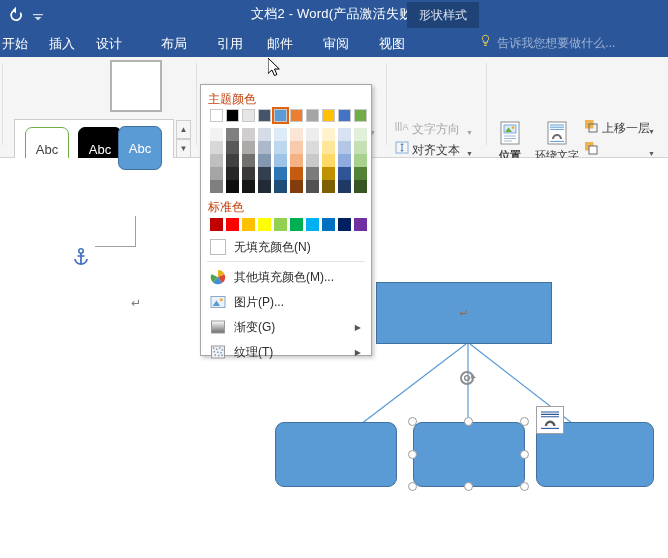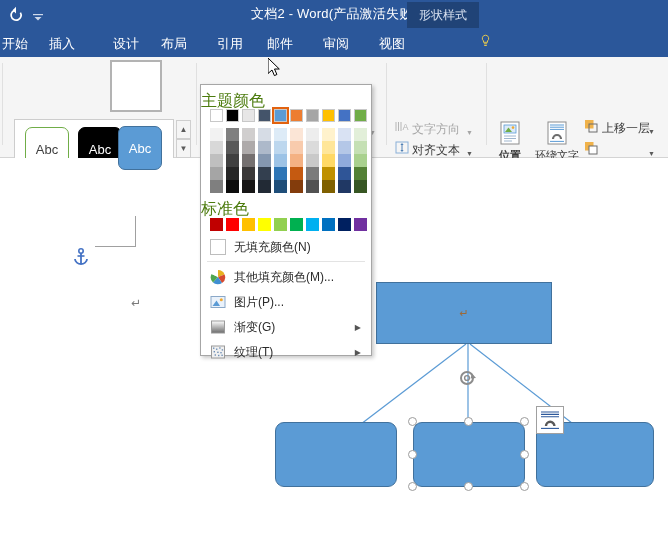--- a/index.html
+++ b/index.html
@@ -108,21 +108,21 @@
   .caret-sm { font-size: 7px; color: #5a5a5a; }
 
   
   .menu {
     position: absolute; left: 200px; top: 84px; width: 172px; height: 272px;
     background: #ffffff; border: 1px solid #a6a6a6;
     box-shadow: 2px 2px 4px rgba(0,0,0,.22);
     box-sizing: border-box; z-index: 40;
   }
   .menu-sec-title {
-    position: absolute; left: 0; font-size: 16px; color: #4d7c0f;
+    position: absolute; left: 7px; font-size: 12px; color: #c2410c;
   }
   .sw {
     position: absolute; width: 13px; height: 13px; box-sizing: border-box;
     border: 1px solid #c8c8c8;
   }
   .sw-sel-ring {
     position: absolute; width: 17px; height: 17px; box-sizing: border-box;
     border: 2px solid #e2620f;
   }
   .menu-item {
@@ -194,34 +194,35 @@
         <polygon points="2.5,6 9.5,6 6,9.5" fill="#cfd9ea"></polygon>
       </svg>
     </div>
     <div class="doc-title">文档2 - Word(产品激活失败)</div>
     <div class="ctx-tab-label">形状样式</div>
   </div>
 
   <div class="tabbar">
     <div class="tab" style="left:-10px;width:50px;">开始</div>
     <div class="tab" style="left:36px;width:52px;">插入</div>
-    <div class="tab" style="left:100px;width:52px;">设计</div>
+    <div class="tab" style="left:83px;width:52px;">设计</div>
     <div class="tab" style="left:148px;width:52px;">布局</div>
     <div class="tab" style="left:204px;width:52px;">引用</div>
     <div class="tab" style="left:254px;width:52px;">邮件</div>
     <div class="tab" style="left:310px;width:52px;">审阅</div>
     <div class="tab" style="left:366px;width:52px;">视图</div>
     <div class="tellme">
       <span class="bulb">
         <svg width="11" height="13" viewBox="0 0 11 13" aria-hidden="true">
           <path d="M5.5 1.2a3.2 3.2 0 0 0-2 5.7v1.4h4V6.9a3.2 3.2 0 0 0-2-5.7z" fill="none" stroke="#e3c84f" stroke-width="1"></path>
           <rect x="3.9" y="9.3" width="3.2" height="1" fill="#e3c84f"></rect>
           <rect x="4.2" y="11" width="2.6" height="1" fill="#e3c84f"></rect>
         </svg>
       </span>
+      <span>告诉我您想要做什么...</span>
     </div>
   </div>
 
   <div class="ribbon">
 
     <div class="grp-sep" style="left:2px;"></div>
     <div class="grp-sep" style="left:196px;"></div>
     <div class="grp-sep" style="left:386px;"></div>
     <div class="grp-sep" style="left:486px;"></div>
 

